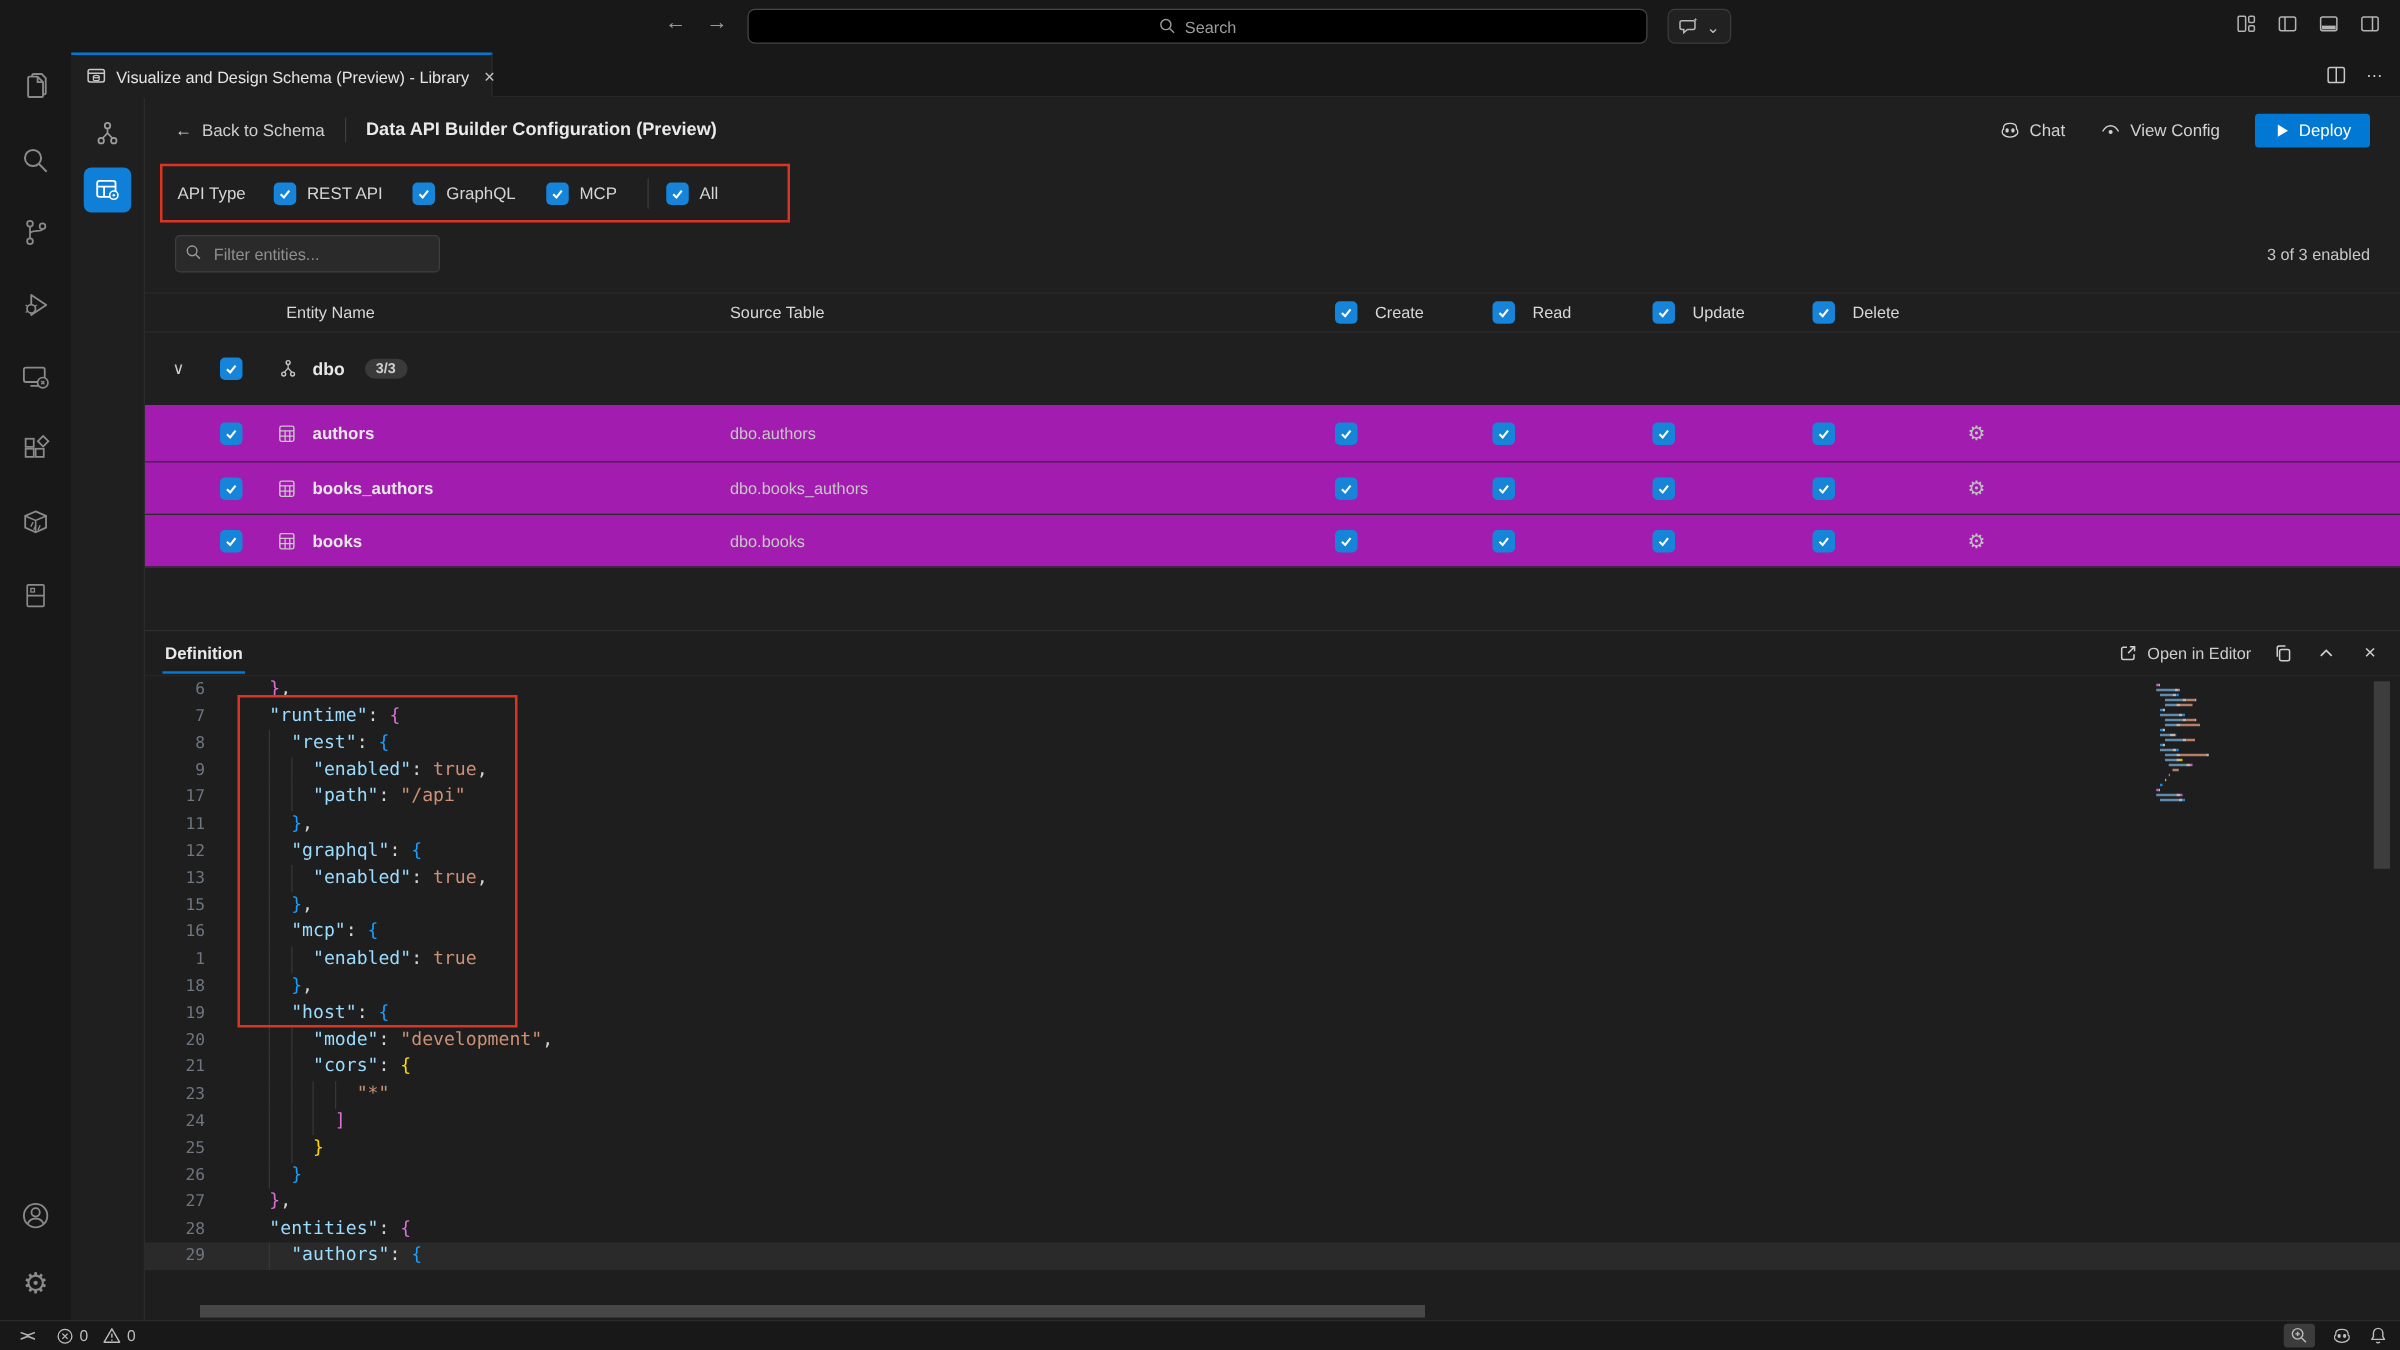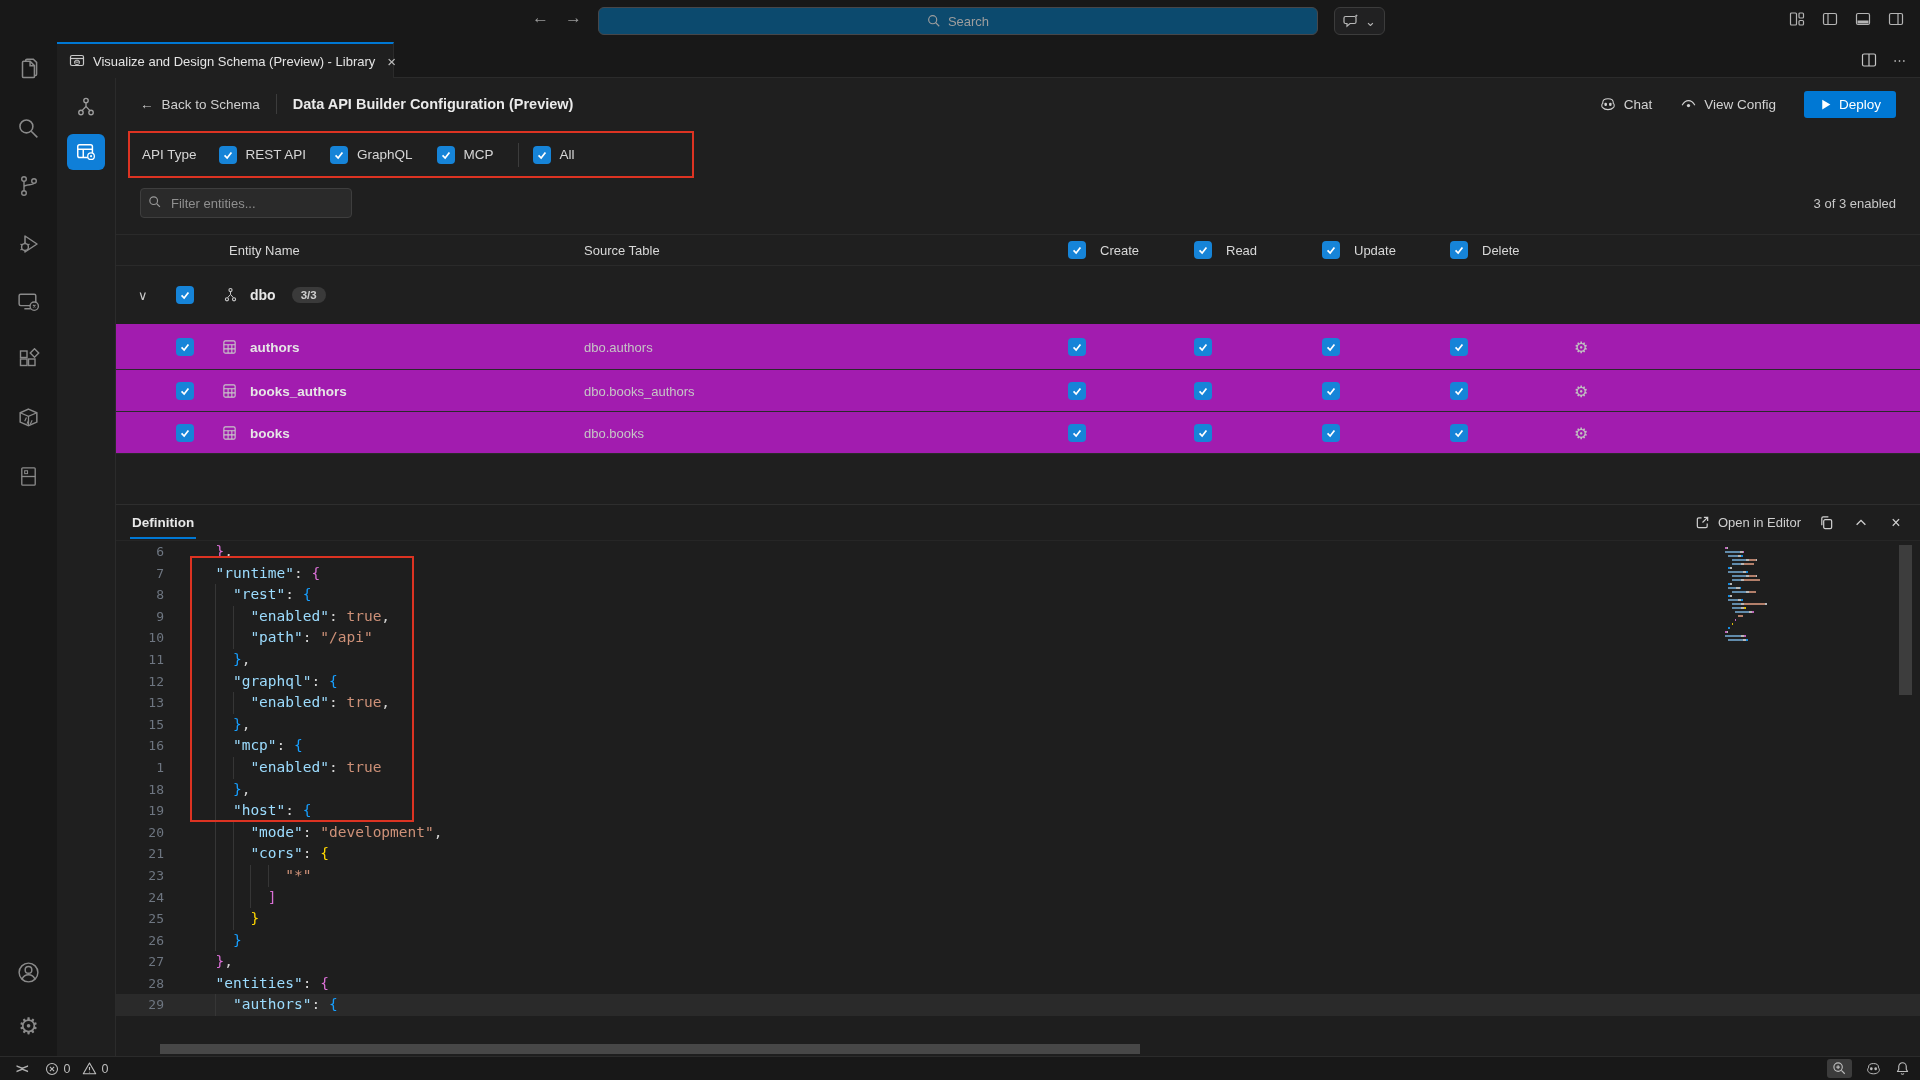--- a/index.html
+++ b/index.html
@@ -5,21 +5,21 @@
   * { box-sizing: border-box; margin: 0; padding: 0; }
   html,body { width:1920px; height:1080px; background:#181818; overflow:hidden; }
   body { font-family:"Liberation Sans", sans-serif; color:#cccccc; font-size:13px; }
   .app { position:relative; width:1920px; height:1080px; background:#181818; }
   svg { display:block; }
 
   
   .titlebar { position:absolute; top:0; left:0; right:0; height:42px; background:#181818; }
   .nav-arrows { position:absolute; left:532px; top:8px; display:flex; gap:16px; color:#9a9a9a; font-size:17px; }
   .nav-arrows span { cursor:default; }
-  .searchbox { position:absolute; left:598px; top:7px; width:720px; height:28px; background:#0c4a6e;
+  .searchbox { position:absolute; left:598px; top:7px; width:720px; height:28px; background:#000000;
     border:1px solid #47474a; border-radius:6px; display:flex; align-items:center; justify-content:center;
     gap:7px; color:#9d9d9d; }
   .chat-toggle { position:absolute; left:1334px; top:7px; height:28px; padding:0 8px; display:flex; align-items:center; gap:6px;
     background:#212122; border:1px solid #3c3c3c; border-radius:6px; color:#b8b8b8; }
   .layout-icons { position:absolute; right:16px; top:11px; display:flex; gap:17px; color:#b4b4b4; }
 
   
   .activitybar { position:absolute; left:0; top:42px; bottom:24px; width:57px; background:#181818; display:flex; flex-direction:column; align-items:center; }
   .ab-icons { display:flex; flex-direction:column; align-items:center; padding-top:12px; gap:26px; color:#8a8a8a; }
   .ab-bottom { margin-top:auto; display:flex; flex-direction:column; align-items:center; gap:22px; padding-bottom:14px; color:#8a8a8a; }
@@ -45,21 +45,21 @@
   .cfg-header { position:absolute; top:0; left:0; right:0; height:52px; display:flex; align-items:center; padding:0 24px; }
   .back-link { display:flex; align-items:center; gap:8px; color:#cfcfcf; font-size:13.5px; }
   .hdr-divider { width:1px; height:20px; background:#3c3c3c; margin:0 16px; }
   .cfg-title { font-weight:bold; font-size:14.5px; color:#eaeaea; }
   .hdr-actions { margin-left:auto; display:flex; align-items:center; gap:28px; }
   .hdr-btn { display:flex; align-items:center; gap:7px; color:#d2d2d2; font-size:13.5px; }
   .deploy-btn { display:flex; align-items:center; gap:7px; background:#0078d4; color:#fff; border:none;
     border-radius:3px; padding:6px 15px; font-size:13.5px; font-family:inherit; }
 
   
-  .api-row { position:absolute; top:53px; left:12px; width:566px; height:47px; border:2.5px solid #dd3322;
+  .api-row { position:absolute; top:53px; left:12px; width:504px; height:47px; border:2.5px solid #dd3322;
     display:flex; align-items:center; padding-left:12px; }
   .api-label { color:#d6d6d6; font-size:13.5px; margin-right:22px; }
   .api-opt { display:flex; align-items:center; gap:9px; margin-right:24px; color:#d6d6d6; font-size:13.5px; }
   .api-sep { width:1px; height:24px; background:#3c3c3c; margin:0 14px 0 0; }
 
   .cb { width:18px; height:18px; background:#1684d8; border-radius:4px; display:flex; align-items:center; justify-content:center; flex:0 0 auto; }
 
   
   .filter-row { position:absolute; top:108px; left:24px; right:24px; height:34px; display:flex; align-items:center; }
   .filter-wrap { position:relative; }
@@ -642,21 +642,21 @@
               </div>
               <div class="cl">
                 <span class="ln">8</span>
                 <span class="lt"><i class="ig" style="left: 17.46px;"></i><span class="tk-ws">    </span><span class="tk-k">"rest"</span><span class="tk-pu">: </span><span class="tk-u">{</span></span>
               </div>
               <div class="cl">
                 <span class="ln">9</span>
                 <span class="lt"><i class="ig" style="left: 17.46px;"></i><i class="ig" style="left: 34.92px;"></i><span class="tk-ws">      </span><span class="tk-k">"enabled"</span><span class="tk-pu">: </span><span class="tk-bo">true</span><span class="tk-pu">,</span></span>
               </div>
               <div class="cl">
-                <span class="ln">10</span>
+                <span class="ln">17</span>
                 <span class="lt"><i class="ig" style="left: 17.46px;"></i><i class="ig" style="left: 34.92px;"></i><span class="tk-ws">      </span><span class="tk-k">"path"</span><span class="tk-pu">: </span><span class="tk-s">"/api"</span></span>
               </div>
               <div class="cl">
                 <span class="ln">11</span>
                 <span class="lt"><i class="ig" style="left: 17.46px;"></i><span class="tk-ws">    </span><span class="tk-u">}</span><span class="tk-pu">,</span></span>
               </div>
               <div class="cl">
                 <span class="ln">12</span>
                 <span class="lt"><i class="ig" style="left: 17.46px;"></i><span class="tk-ws">    </span><span class="tk-k">"graphql"</span><span class="tk-pu">: </span><span class="tk-u">{</span></span>
               </div>

